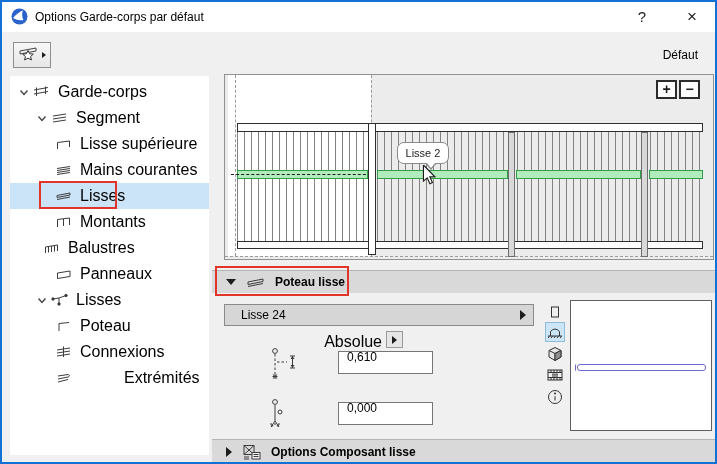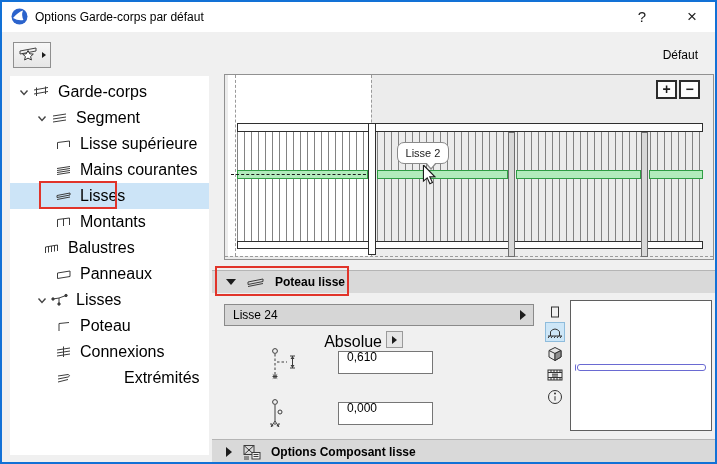--- a/index.html
+++ b/index.html
@@ -56,21 +56,21 @@
   .sec-lisse{top:268px;height:23px;}
   .sec-comp{top:437px;height:25px;border-bottom:1px solid #c2c2c2;}
   .sec-header .stri{margin-left:14px;flex:none;}
   .sec-header .sicon{margin-left:10px;flex:none;display:flex;}
   .sec-header .stext{margin-left:9px;font-weight:bold;font-size:12px;color:#000;}
   .tri-down{width:0;height:0;border-left:5px solid transparent;border-right:5px solid transparent;border-top:6px solid #1c1c1c;}
   .tri-right{width:0;height:0;border-top:5px solid transparent;border-bottom:5px solid transparent;border-left:6px solid #1c1c1c;}
   
   .dropdown{position:absolute;left:222px;top:302px;width:310px;height:22px;background:#d6d6d6;
             border:1px solid #8a8a8a;box-sizing:border-box;display:flex;align-items:center;}
-  .dropdown .dlabel{margin-left:8px;font-size:12px;color:#000;flex:1;}
+  .dropdown .dlabel{margin-left:16px;font-size:12px;color:#000;flex:1;}
   .dropdown .tri-right{margin-right:7px;}
   .absolue-label{position:absolute;left:290px;top:331px;width:90px;text-align:right;font-size:16px;color:#000;}
   .absolue-btn{position:absolute;left:384px;top:329px;width:17px;height:17px;background:#e6e6e6;border:1px solid #9a9a9a;
                box-sizing:border-box;display:flex;align-items:center;justify-content:center;}
   .absolue-btn .tri-right{border-top-width:4px;border-bottom-width:4px;border-left-width:5px;}
   .num-field{position:absolute;left:300px;width:95px;height:23px;border:1px solid #767676;background:#fff;
              font-family:"Liberation Sans",sans-serif;font-size:12px;padding:0 0 12px 8px;box-sizing:border-box;color:#000;margin-left:36px;}
   .f1{top:349px;} .f2{top:400px;}
   .dim-icon{position:absolute;left:266px;}
   .di1{top:345px;} .di2{top:396px;}

